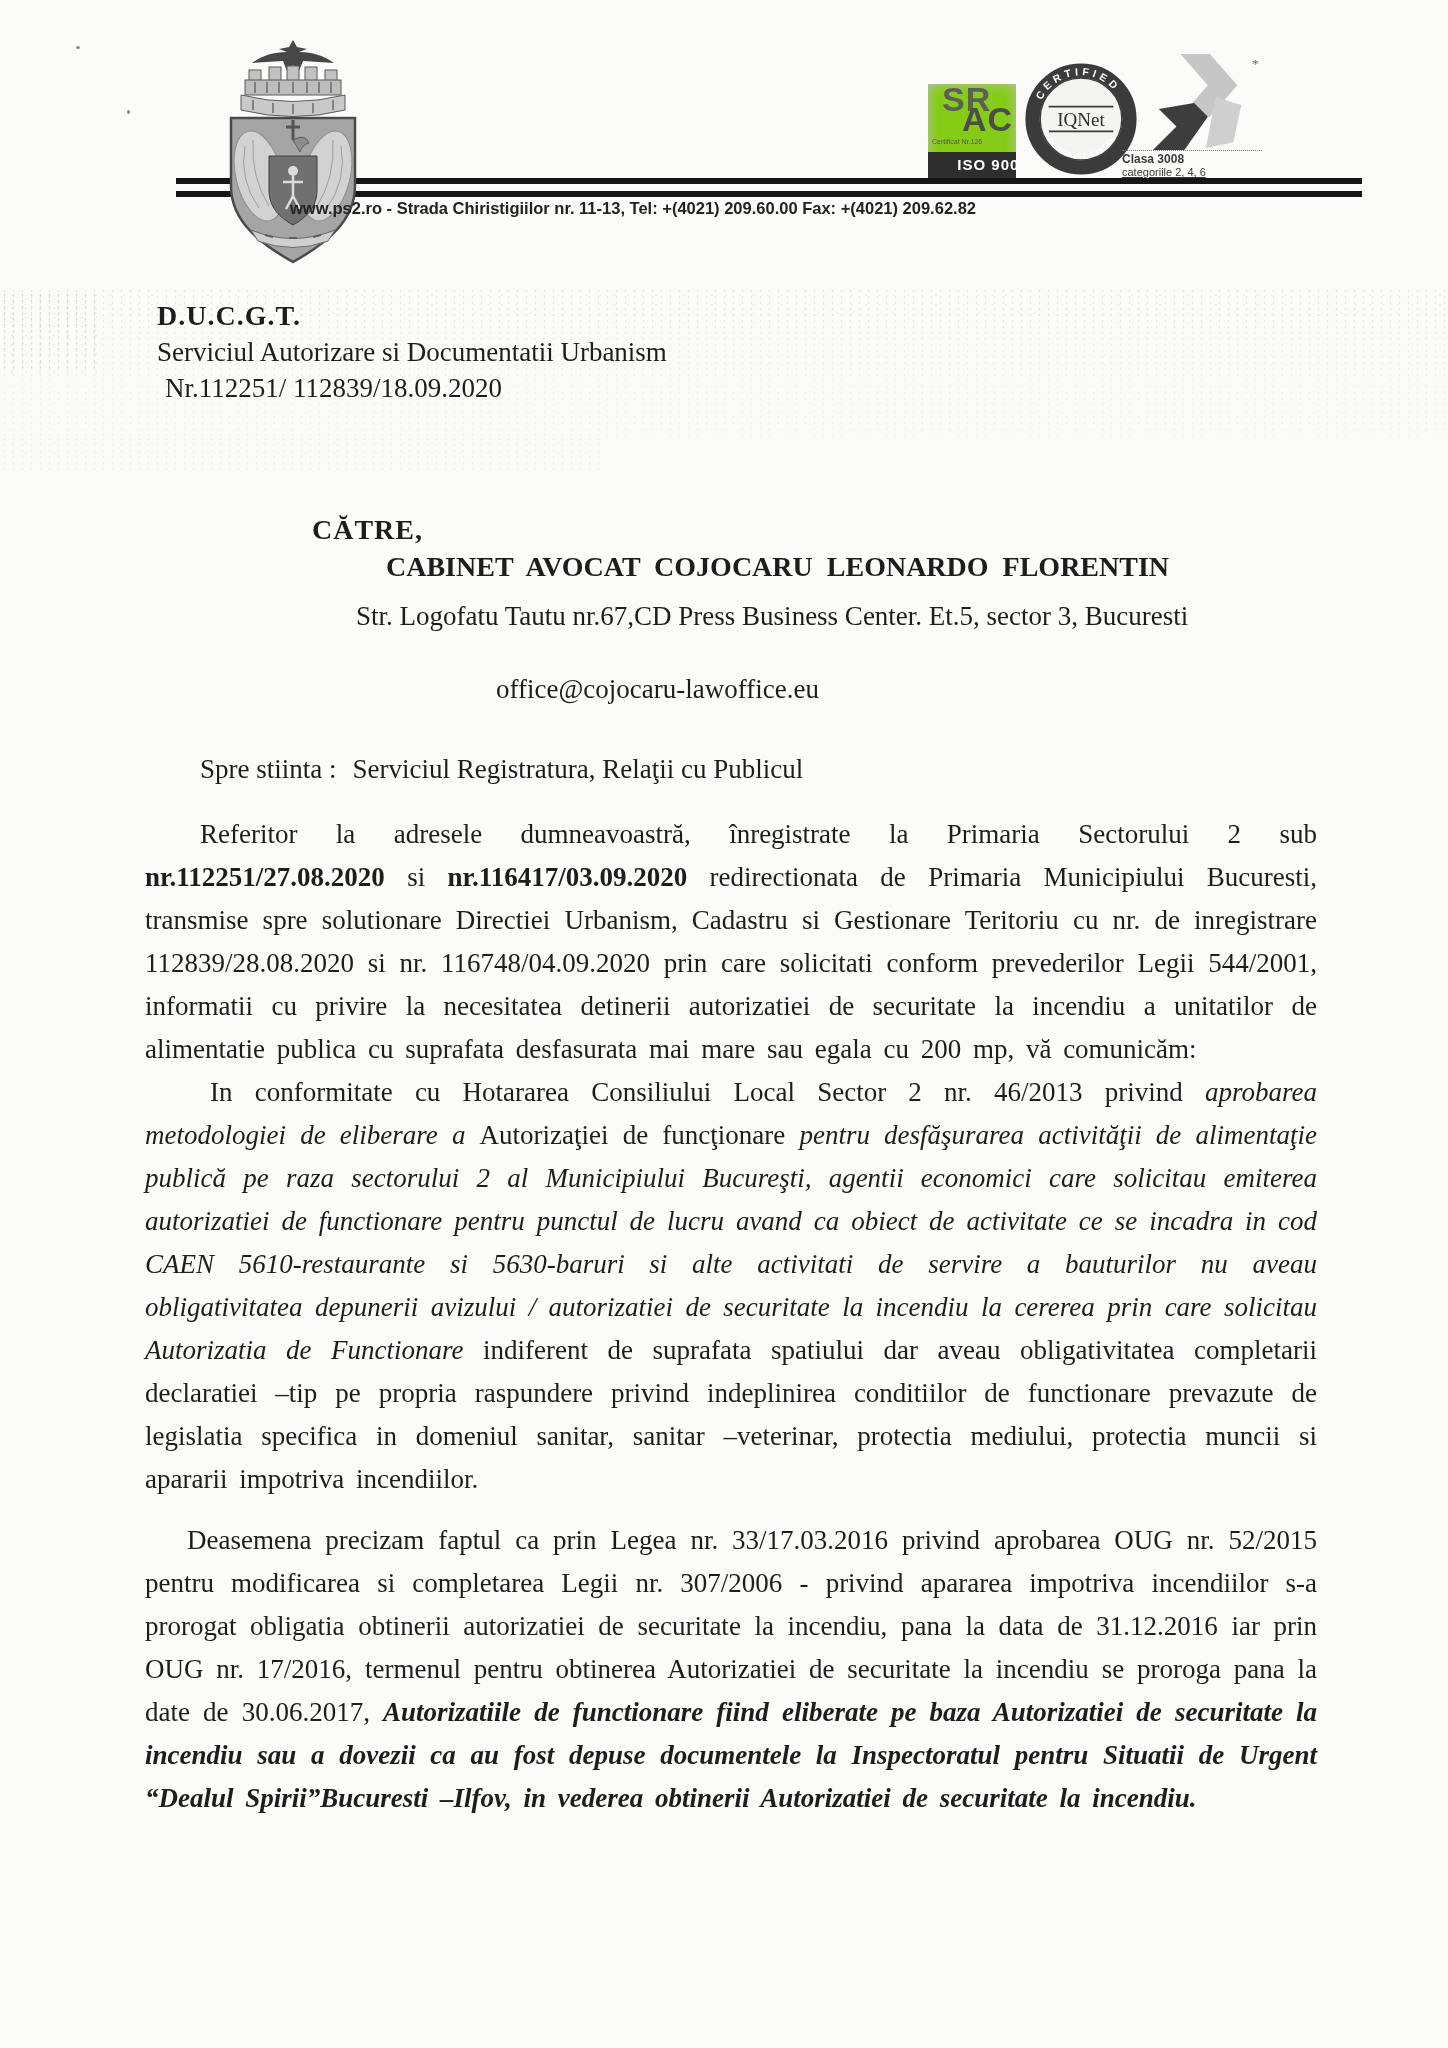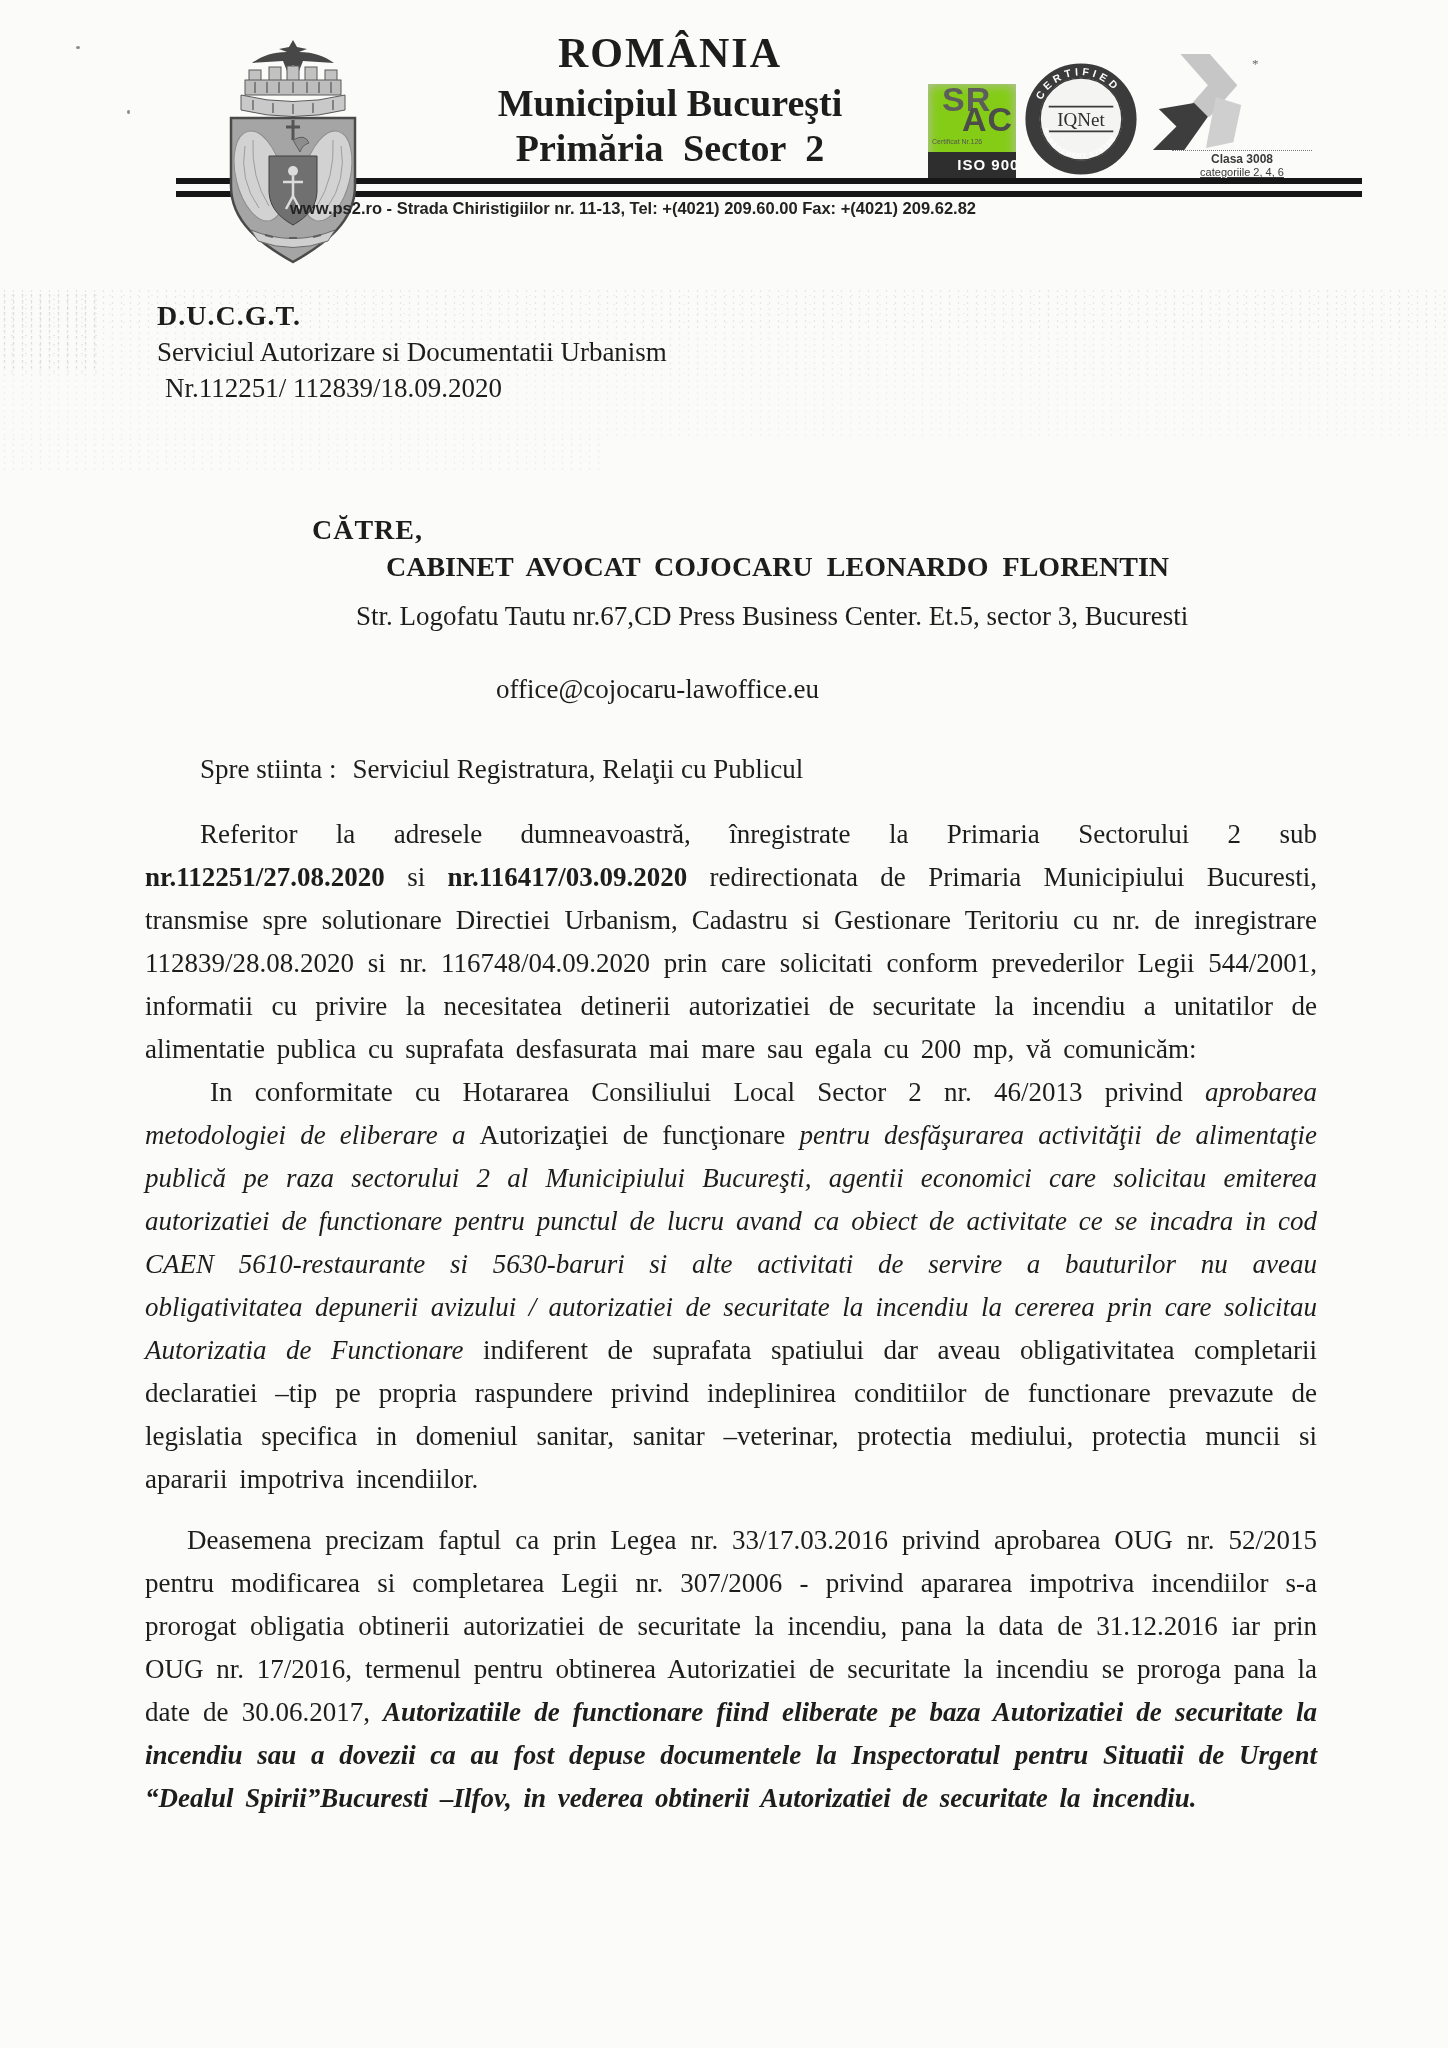--- a/index.html
+++ b/index.html
@@ -25,21 +25,21 @@
   .srac{position:absolute;left:928px;top:84px;width:88px;height:94px;
     background:#84cc16;box-shadow:inset 0 0 12px #bdbdbb;overflow:hidden;
     font-family:"Liberation Sans", sans-serif;}
   .srac-sr{position:absolute;left:14px;top:-4px;font-size:34px;font-weight:bold;color:#5d5d5c;letter-spacing:1px;}
   .srac-ac{position:absolute;left:34px;top:16px;font-size:34px;font-weight:bold;color:#4c4c4b;letter-spacing:1px;}
   .srac-cert{position:absolute;left:4px;top:54px;font-size:7px;color:#555;}
   .srac-iso{position:absolute;left:0;bottom:0;width:100%;height:26px;background:#2e2e2e;
     color:#fff;font-weight:bold;font-size:15px;text-align:center;line-height:26px;letter-spacing:1px;padding-left:21px;}
   .iqnet{position:absolute;left:1024px;top:62px;width:114px;height:114px;}
   .classlogo{position:absolute;left:1146px;top:52px;width:110px;height:102px;}
-  .class-caption{position:absolute;left:1172px;top:150px;width:140px;text-align:center;
+  .class-caption{position:absolute;left:1122px;top:150px;width:140px;text-align:left;
     font-family:"Liberation Sans", sans-serif;color:#3a3a3a;border-top:1px dotted #777;padding-top:2px;}
   .class-caption .c1{font-size:12px;font-weight:bold;line-height:13px;}
   .class-caption .c2{font-size:11px;line-height:12px;text-decoration:underline;}
   .class-star{position:absolute;left:1252px;top:56px;font-size:13px;color:#666;}
   
   .noise{position:absolute;pointer-events:none;
     background-image:
       radial-gradient(rgba(70,70,70,.55) 1px, transparent 1.3px),
       radial-gradient(rgba(110,110,110,.45) 1px, transparent 1.5px);
     background-size:9px 6px,14px 9px;background-position:0 0,5px 3px;}
@@ -124,25 +124,20 @@
     </g>
 
     <path d="M58 196 q42 17 84 0 l-7 11 q-35 13 -70 0 z" fill="#cfcfcf" stroke="#6a6a6a"></path>
     <g stroke="#5d5d5d" stroke-width="2">
       <line x1="72" y1="201" x2="80" y2="203"></line>
         <line x1="96" y1="204" x2="104" y2="204"></line>
       <line x1="120" y1="203" x2="128" y2="201"></line>
     </g>
   </svg>
 
-  <div class="title-block">
-    <div class="title-country">ROMÂNIA</div>
-    <div class="title-muni">Municipiul Bucureşti</div>
-    <div class="title-inst">Primăria Sector 2</div>
-  </div>
 
   <div class="srac">
     <div class="srac-sr">SR</div>
     <div class="srac-ac">AC</div>
     <div class="srac-cert">Certificat Nr.126</div>
     <div class="srac-iso">ISO 9001</div>
   </div>
 
   <svg class="iqnet" viewBox="0 0 120 120">
     <defs>

